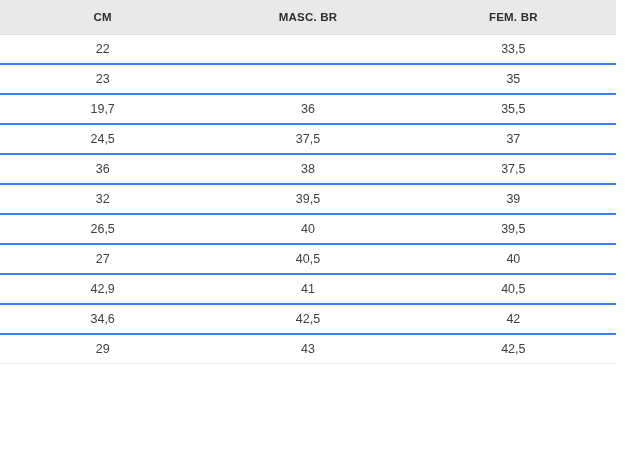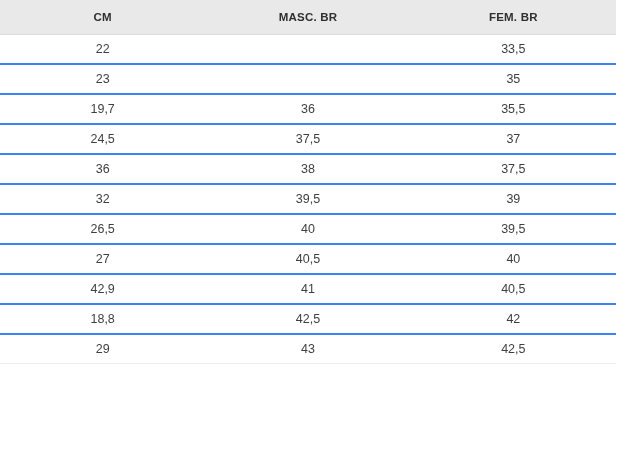--- a/index.html
+++ b/index.html
@@ -106,21 +106,21 @@
           <td class="col-cm">27</td>
           <td class="col-masc">40,5</td>
           <td class="col-fem">40</td>
         </tr>
         <tr>
           <td class="col-cm">42,9</td>
           <td class="col-masc">41</td>
           <td class="col-fem">40,5</td>
         </tr>
         <tr>
-          <td class="col-cm">18,8</td>
+          <td class="col-cm">34,6</td>
           <td class="col-masc">42,5</td>
           <td class="col-fem">42</td>
         </tr>
         <tr>
           <td class="col-cm">29</td>
           <td class="col-masc">43</td>
           <td class="col-fem">42,5</td>
         </tr>
       </tbody>
   </table>

